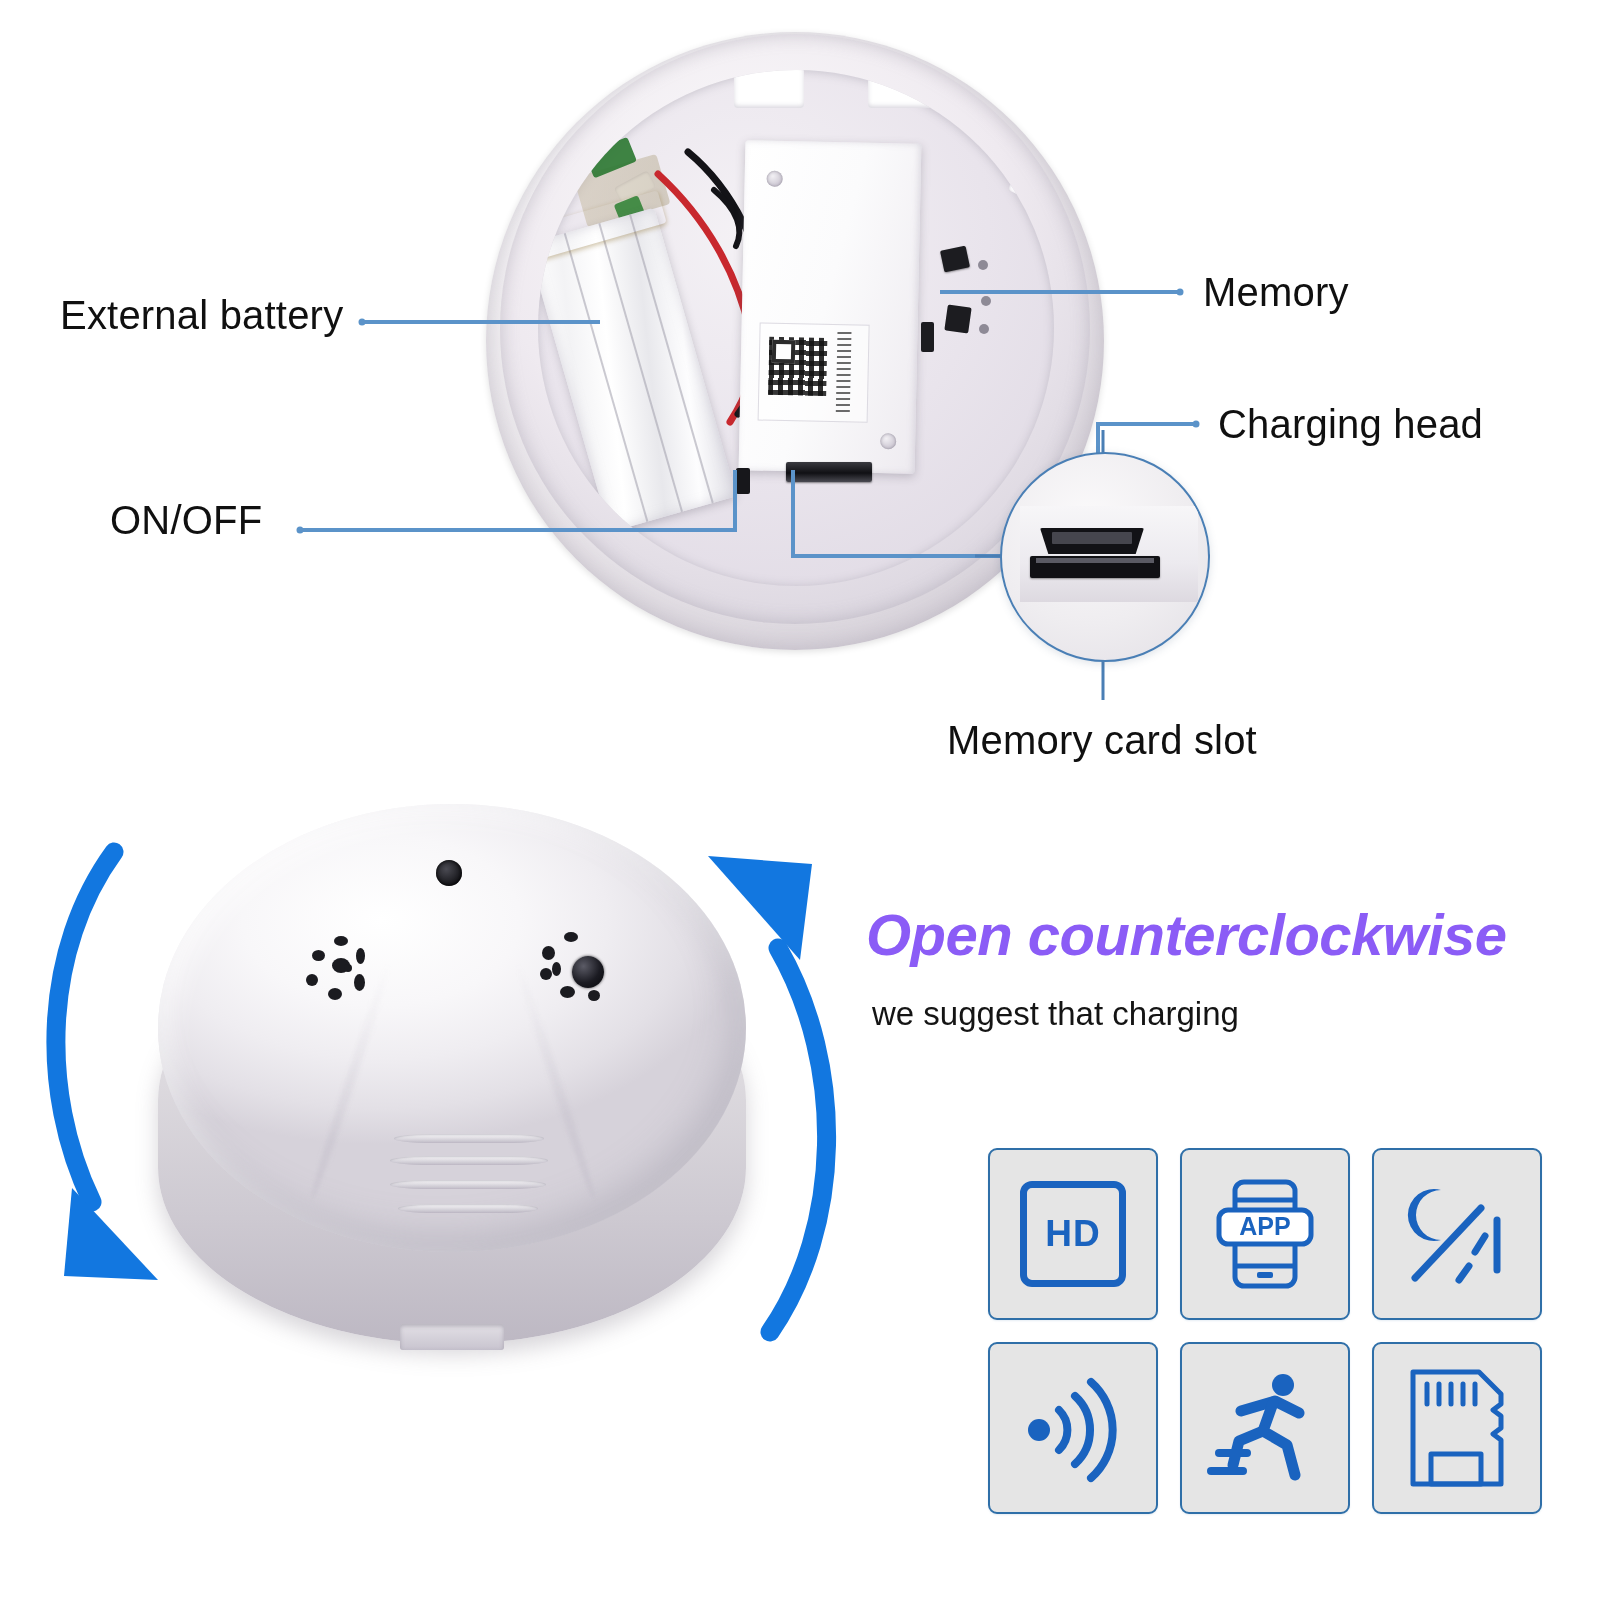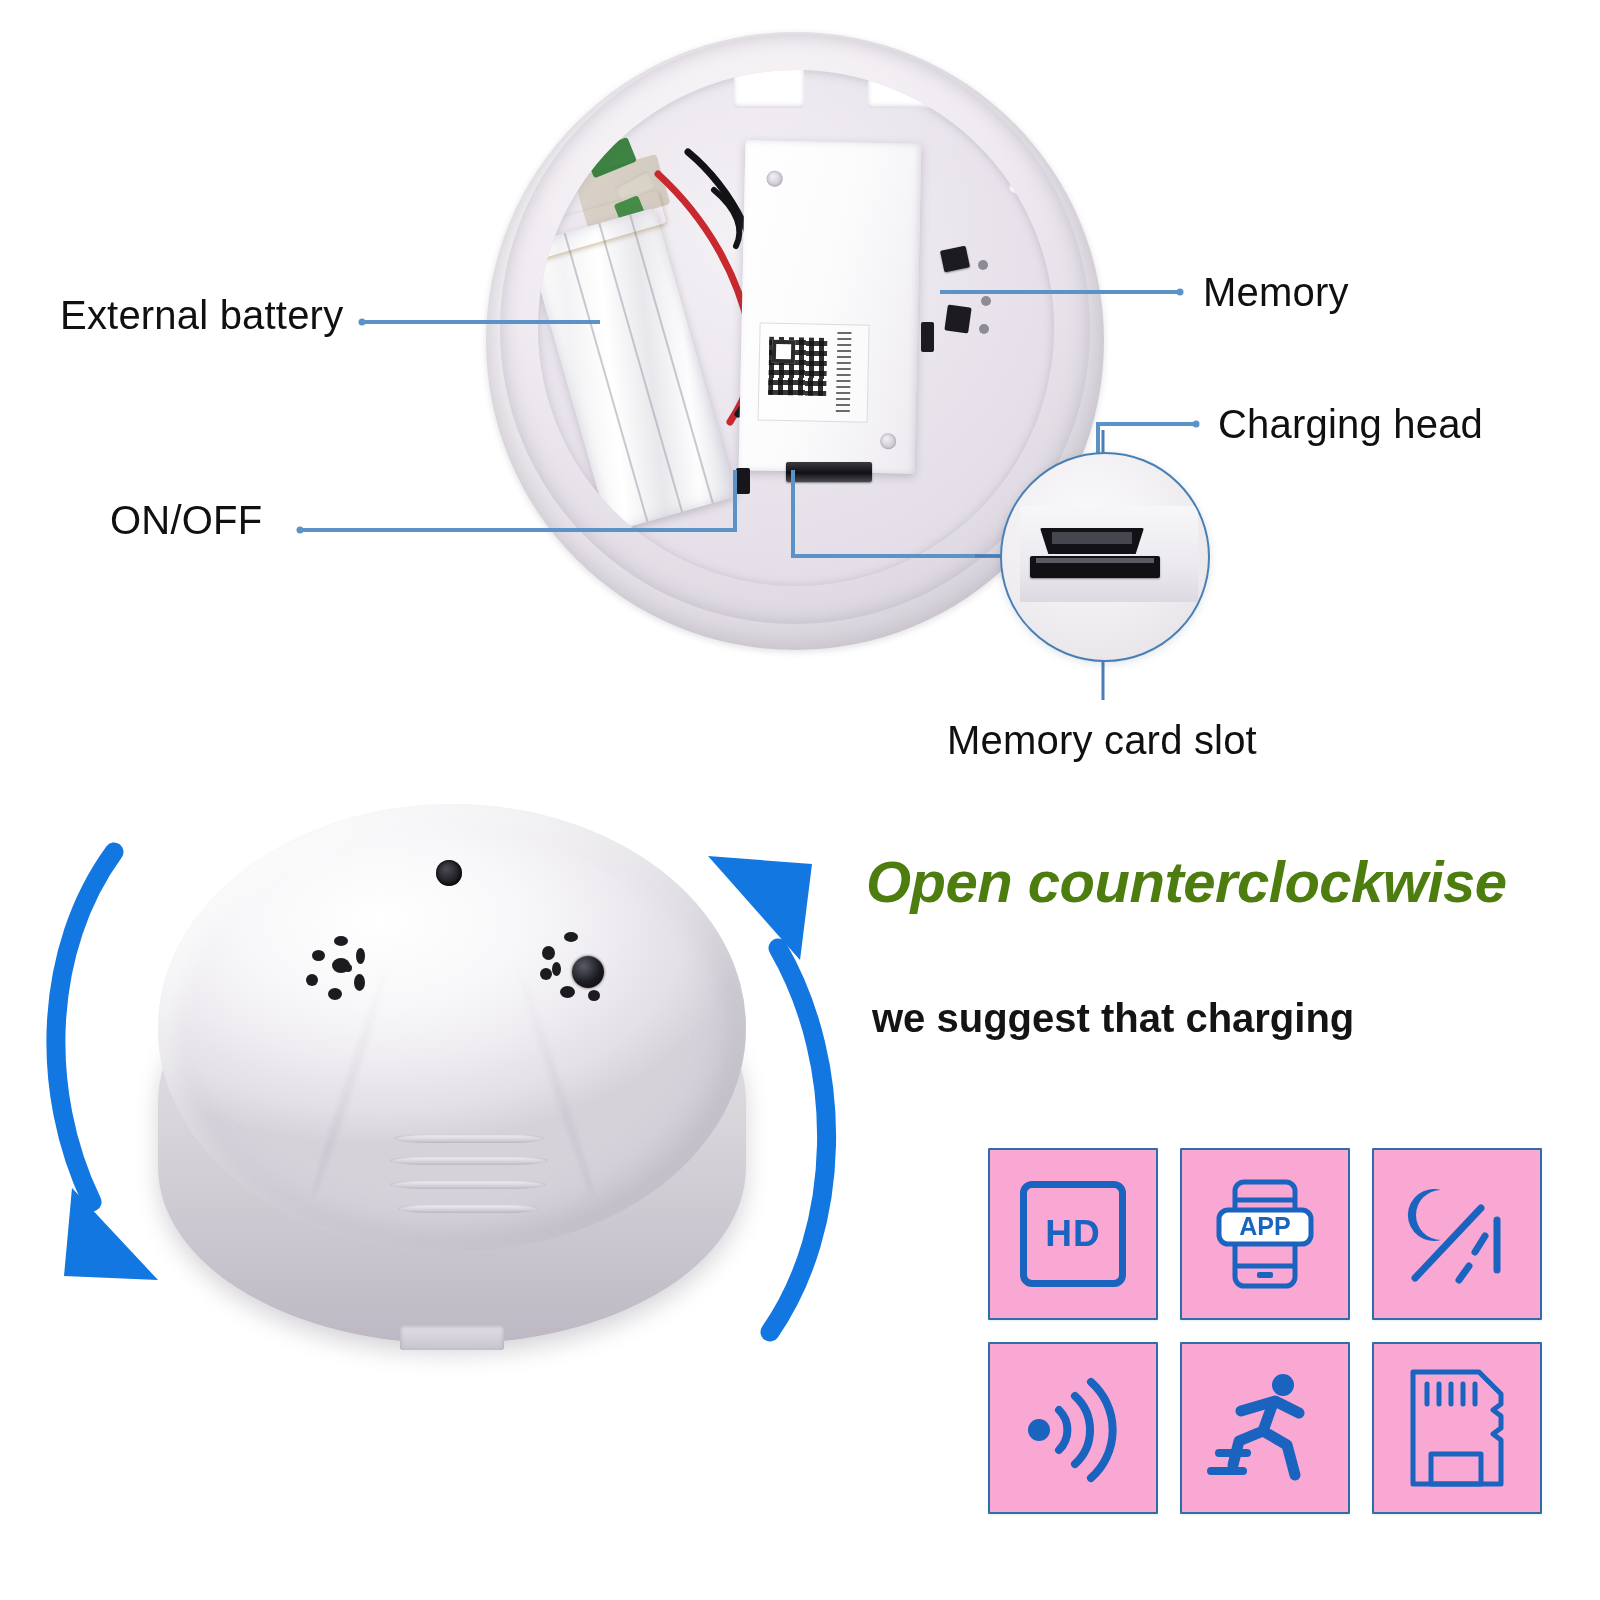--- a/index.html
+++ b/index.html
@@ -216,38 +216,38 @@
     position:absolute;left:248px;top:520px;width:104px;height:26px;border-radius:3px;
     background:linear-gradient(180deg,#e3e0e6,#c8c4cf);
     box-shadow:inset 0 2px 4px rgba(130,125,140,.5);
   }
 
   
   .rot-arrows{position:absolute;left:0;top:760px;width:900px;height:620px;z-index:4;}
 
   
   .headline{
-    position:absolute;left:866px;top:852px;width:720px;
+    position:absolute;left:866px;top:905px;width:720px;
     font-style:italic;font-weight:bold;font-size:58px;line-height:1.02;
-    color:#4d7c0f;letter-spacing:-.5px;white-space:nowrap;
+    color:#8b5cf6;letter-spacing:-.5px;white-space:nowrap;
     text-shadow:0 1px 0 rgba(255,255,255,.7);
   }
   .subline{
     position:absolute;left:872px;top:995px;width:640px;
-    font-size:40px;line-height:1.16;color:#141414;font-weight:bold;
+    font-size:33px;line-height:1.16;color:#141414;
   }
 
   
   .tiles{
     position:absolute;left:988px;top:1148px;width:560px;height:378px;
     display:grid;grid-template-columns:repeat(3,170px);grid-template-rows:repeat(2,172px);
     gap:22px 22px;
   }
   .tile{
-    position:relative;border:2px solid #2f6fa8;border-radius:1px;background:#f9a8d4;
+    position:relative;border:2px solid #2f6fa8;border-radius:9px;background:#e5e5e5;
     display:flex;align-items:center;justify-content:center;
     box-shadow:0 1px 2px rgba(47,111,168,.12);
   }
   .tile svg{display:block;}
   .hd-box{
     width:92px;height:92px;border:7px solid #1a63bf;border-radius:12px;
     display:flex;align-items:center;justify-content:center;
   }
   .hd-text{
     font-size:37px;font-weight:bold;color:#1a63bf;letter-spacing:1px;

